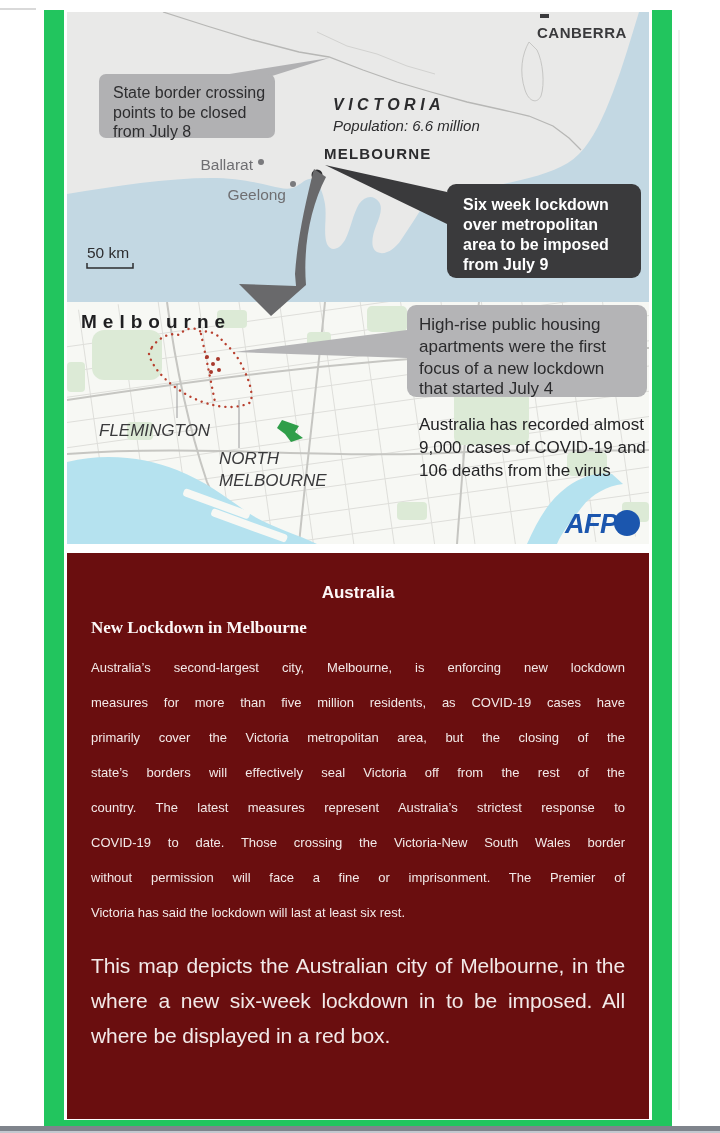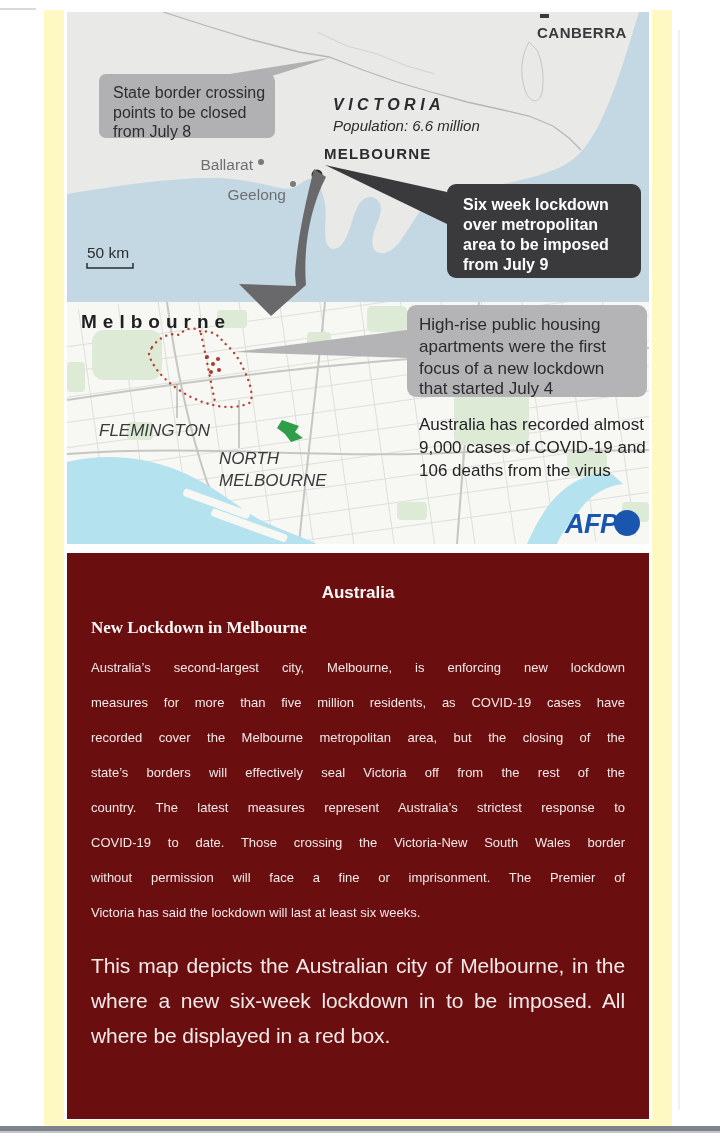--- a/index.html
+++ b/index.html
@@ -2,21 +2,21 @@
 <html><head>
 <meta charset="utf-8">
 <style>
   html,body{margin:0;padding:0;}
   body{
     width:720px;height:1133px;position:relative;background:#ffffff;
     font-family:"Liberation Sans", sans-serif; overflow:hidden;
   }
   .top-hairline{position:absolute;left:0;top:8px;width:36px;height:2px;background:#d9d9d9;}
   .right-hairline{position:absolute;left:678px;top:30px;width:2px;height:1080px;background:#f1f1f1;}
-  .sheet{position:absolute;left:44px;top:10px;width:628px;height:1116px;background:#fef9c3;}
+  .sheet{position:absolute;left:44px;top:10px;width:628px;height:1116px;background:#22c55e;}
   .sheet-inner{position:absolute;left:20px;top:0;width:588px;height:1110px;background:#ffffff;}
   .content{position:absolute;left:3px;top:2px;width:582px;}
   .graphic{position:relative;width:582px;height:532px;background:#ffffff;}
   .graphic svg{display:block;}
   .arrow-overlay{position:absolute;left:0;top:0;width:582px;height:532px;pointer-events:none;}
   .bottom-strip{position:absolute;left:0;top:1126px;width:720px;height:5px;background:#7f848c;}
   .bottom-strip2{position:absolute;left:0;top:1131px;width:720px;height:2px;background:#c3c8cf;}
 
   
   .redbox{
@@ -197,26 +197,26 @@
                    C236,236 243,196 259,165 Z" fill="#69696b"></path>
         </svg>
       </div>
 
       <div class="redbox">
         <div class="kicker">Australia</div>
         <div class="headline">New Lockdown in Melbourne</div>
         <div class="bodytext">
             <div class="jline">Australia’s second-largest city, Melbourne, is enforcing new lockdown</div>
             <div class="jline">measures for more than five million residents, as COVID-19 cases have</div>
-            <div class="jline">recorded cover the Melbourne metropolitan area, but the closing of the</div>
+            <div class="jline">primarily cover the Victoria metropolitan area, but the closing of the</div>
             <div class="jline">state’s borders will effectively seal Victoria off from the rest of the</div>
             <div class="jline">country. The latest measures represent Australia’s strictest response to</div>
             <div class="jline">COVID-19 to date. Those crossing the Victoria-New South Wales border</div>
             <div class="jline">without permission will face a fine or imprisonment. The Premier of</div>
-            <div class="jline last">Victoria has said the lockdown will last at least six weeks.</div>
+            <div class="jline last">Victoria has said the lockdown will last at least six rest.</div>
           </div>
         <div class="caption">
             <div class="jline">This map depicts the Australian city of Melbourne, in the state of Victoria,</div>
             <div class="jline">where a new six-week lockdown in to be imposed. All COVID-20 updates</div>
             <div class="jline last">where be displayed in a red box.</div>
           </div>
       </div>
 
     </div>
   </div>

